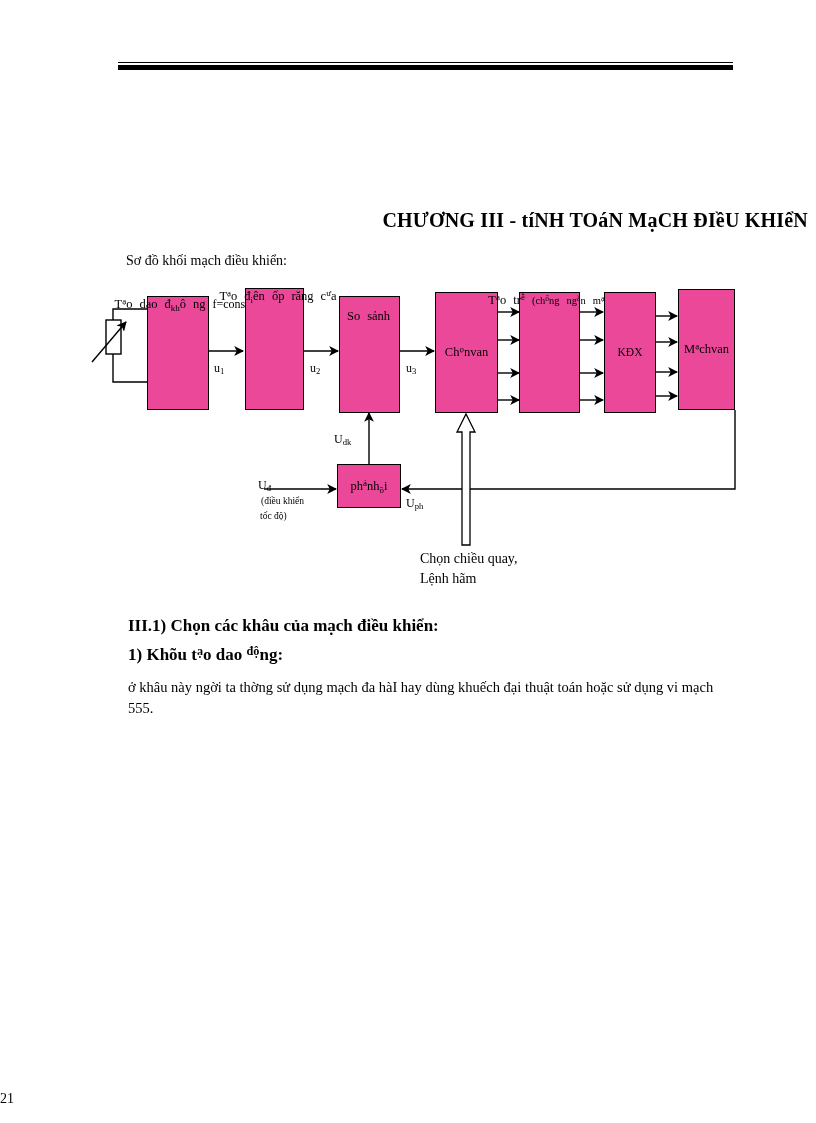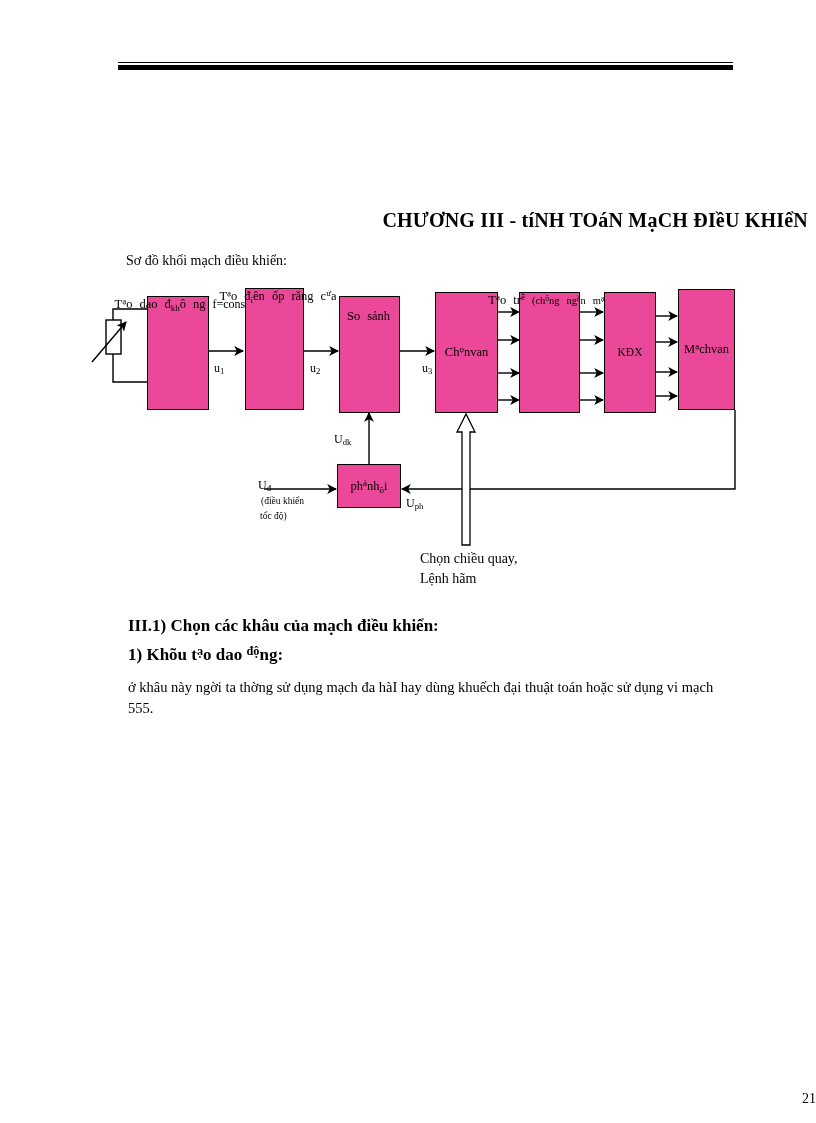--- a/index.html
+++ b/index.html
@@ -72,21 +72,21 @@
     position: absolute;
     left: 128px; top: 677px;
     width: 592px;
     font-size: 14.5px;
     line-height: 21px;
   }
   .page-num {
     position: absolute;
     left: 0; top: 1091px;
     width: 816px;
-    text-align: right;
+    text-align: left;
     font-size: 14px;
   }
 
   
   .sup {
     font-size: 0.72em;
     vertical-align: 0.42em;
     line-height: 0;
   }
   .sub {
@@ -244,21 +244,21 @@
       <div class="ln">ph<span class="sup">ả</span>n</div>
       <div class="ln">h<span class="sub">ồ</span>i</div>
     </div>
 
     <div class="lbl" style="left:214px; top:361px;">
       u<span class="sub">1</span>
     </div>
     <div class="lbl" style="left:310px; top:361px;">
       u<span class="sub">2</span>
     </div>
-    <div class="lbl" style="left:406px; top:361px;margin-left:16px;">
+    <div class="lbl" style="left:406px; top:361px;">
       u<span class="sub">3</span>
     </div>
     <div class="lbl" style="left:334px; top:432px;">
       U<span class="sub">dk</span>
     </div>
     <div class="lbl" style="left:258px; top:478px;">
       U<span class="sub">đ</span>
     </div>
     <div class="lbl-small" style="left:253px; top:496px;padding-left:8px;">(điều khiển</div>
     <div class="lbl-small" style="left:260px; top:511px;">tốc độ)</div>

